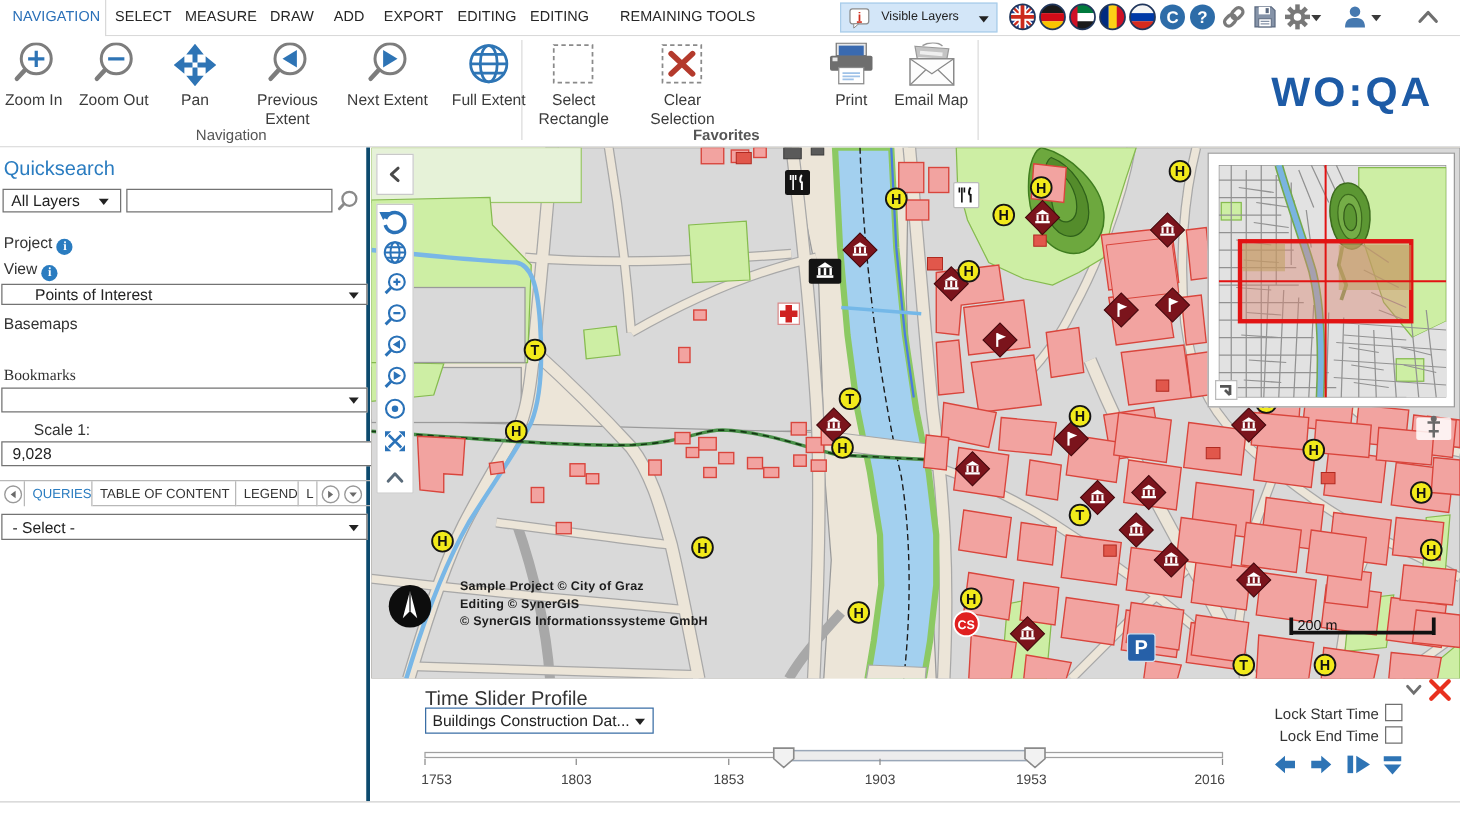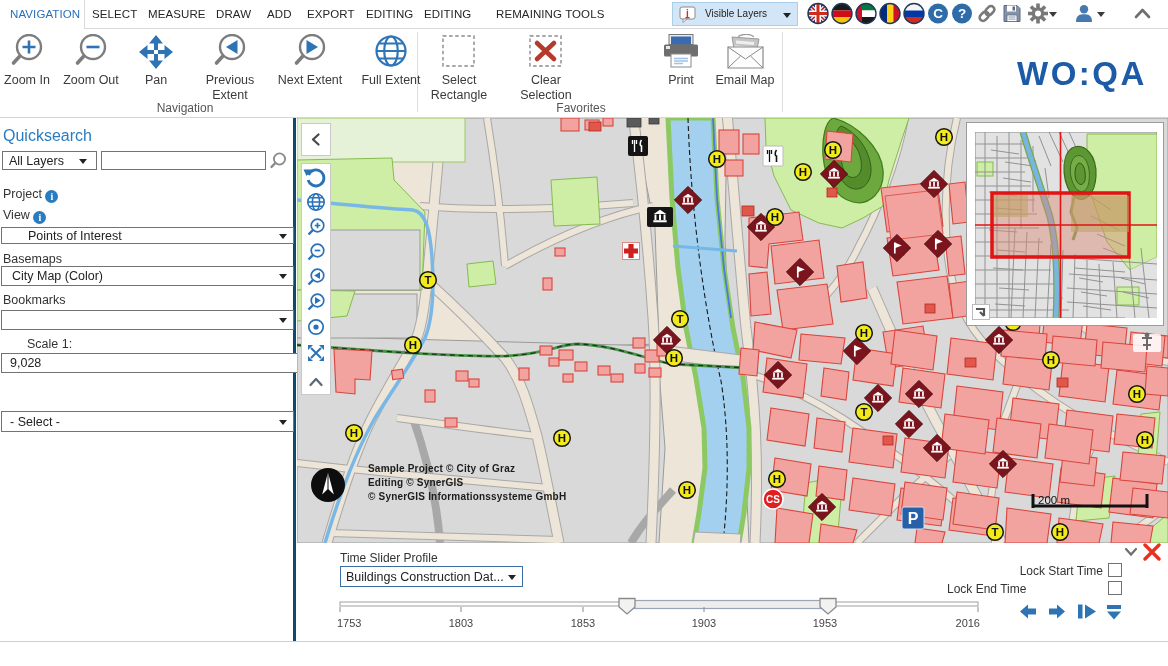--- a/index.html
+++ b/index.html
@@ -164,21 +164,21 @@
       </g>
       <path d="M291 12 l8 0 l-4 5 z" fill="#3b3b3b"></path>
 
       <path d="M330 17 l6.5 -7 l6.5 7" fill="none" stroke="#6f6f6f" stroke-width="2.6" stroke-linecap="round" stroke-linejoin="round"></path>
     </svg>
   </div>
   <div id="ribbon">
     <div class="rsep" style="left:417px;"></div>
     <div class="rsep" style="left:782px;"></div>
     <div class="rgroup" style="left:135px;width:100px;">Navigation</div>
-    <div class="rgroup" style="left:531px;width:100px;">Favorites</div>
+    <div class="rgroup" style="left:531px;width:100px;font-weight:bold;">Favorites</div>
 
     <div class="rbtn" style="left:-5px;width:64px;">
       <svg width="44" height="36" viewBox="0 0 44 36">
         <circle cx="24" cy="13" r="12" fill="none" stroke="#7d7d7d" stroke-width="2.4"></circle>
         <line x1="14.5" y1="22.5" x2="8.5" y2="29" stroke="#7d7d7d" stroke-width="3.6" stroke-linecap="round"></line>
         <path d="M17.5 13 H30.5 M24 6.5 V19.5" stroke="#2e74b5" stroke-width="2.6"></path>
       </svg>Zoom In</div>
 
     <div class="rbtn" style="left:57px;width:68px;">
       <svg width="44" height="36" viewBox="0 0 44 36">
@@ -264,34 +264,49 @@
       <circle cx="11.5" cy="8" r="5.6" fill="none" stroke="#8a8a8a" stroke-width="1.8"></circle>
       <line x1="7.3" y1="12" x2="3.5" y2="16" stroke="#8a8a8a" stroke-width="2.4" stroke-linecap="round"></line>
     </svg>
     <div class="sb-label" style="position:absolute;left:3px;top:69px;">Project <span class="info-i">i</span></div>
     <div class="sb-label" style="position:absolute;left:3px;top:90px;">View <span class="info-i">i</span></div>
     <div class="combo" style="left:1px;top:109px;width:293px;height:17px;">
       <span style="position:absolute;left:26px;top:1px;">Points of Interest</span>
       <span class="arr"></span>
     </div>
     <div class="sb-label" style="position:absolute;left:3px;top:134px;">Basemaps</div>
-    <div class="combo" style="left:1px;top:148px;width:293px;height:20px;">
-      <span style="position:absolute;left:10px;top:2px;">City Map (Color)</span>
-      <span class="arr"></span>
-    </div>
-    <div class="sb-label" style="position:absolute;left:3px;top:175px;">Bookmarks</div>
+    <div class="sb-label" style="position:absolute;left:3px;top:175px;font-family:Liberation Serif, serif;">Bookmarks</div>
     <div class="combo" style="left:1px;top:192px;width:293px;height:20px;">
       <span class="arr"></span>
     </div>
     <div class="sb-label" style="position:absolute;left:3px;top:219px;margin-left:24px;">Scale 1:</div>
     <div class="combo" style="left:1px;top:235px;width:350px;height:20px;">
       <span style="position:absolute;left:8px;top:2px;">9,028</span>
       <span class="arr"></span>
     </div>
 
+    <div style="position:absolute;left:0;top:266px;width:296px;height:21px;border-top:1px solid #b8b8b8;">
+      <svg width="15" height="15" viewBox="0 0 15 15" style="position:absolute;left:3px;top:3px;">
+        <circle cx="7.5" cy="7.5" r="6.7" fill="#fff" stroke="#9a9a9a" stroke-width="1.1"></circle>
+        <path d="M9.5 4.5 L5.5 7.5 L9.5 10.5 Z" fill="#6a6a6a"></path>
+      </svg>
+      <div style="position:absolute;left:19px;top:0;width:55px;height:20px;border-left:1px solid #b8b8b8;border-right:1px solid #b8b8b8;padding:4px 0 0 6px;font-size:10.5px;color:#2a7cc0;overflow:hidden;white-space:nowrap;">QUERIES</div>
+      <div style="position:absolute;left:74px;top:0;width:115px;height:20px;border-right:1px solid #b8b8b8;border-bottom:1px solid #b8b8b8;padding:4px 0 0 6px;font-size:10.5px;color:#333;overflow:hidden;white-space:nowrap;">TABLE OF CONTENT</div>
+      <div style="position:absolute;left:189px;top:0;width:50px;height:20px;border-right:1px solid #b8b8b8;border-bottom:1px solid #b8b8b8;padding:4px 0 0 6px;font-size:10.5px;color:#333;overflow:hidden;white-space:nowrap;">LEGEND</div>
+      <div style="position:absolute;left:239px;top:0;width:15px;height:20px;border-right:1px solid #b8b8b8;border-bottom:1px solid #b8b8b8;padding:4px 0 0 6px;font-size:10.5px;color:#333;overflow:hidden;">L</div>
+      <div style="position:absolute;left:254px;top:0;width:42px;height:20px;border-bottom:1px solid #b8b8b8;"></div>
+      <svg width="15" height="15" viewBox="0 0 15 15" style="position:absolute;left:257px;top:3px;">
+        <circle cx="7.5" cy="7.5" r="6.7" fill="#fff" stroke="#9a9a9a" stroke-width="1.1"></circle>
+        <path d="M5.5 4.5 L9.5 7.5 L5.5 10.5 Z" fill="#6a6a6a"></path>
+      </svg>
+      <svg width="15" height="15" viewBox="0 0 15 15" style="position:absolute;left:275px;top:3px;">
+        <circle cx="7.5" cy="7.5" r="6.7" fill="#fff" stroke="#9a9a9a" stroke-width="1.1"></circle>
+        <path d="M4.5 6 L7.5 9.5 L10.5 6 Z" fill="#6a6a6a"></path>
+      </svg>
+    </div>
     <div class="combo" style="left:1px;top:293px;width:293px;height:21px;">
       <span style="position:absolute;left:8px;top:3px;">- Select -</span>
       <span class="arr"></span>
     </div>
   </div>
   <div id="map">
     <svg id="mapsvg" width="871" height="425" viewBox="0 0 871 425">
       <defs>
         <g id="mus" fill="#fff">
           <path d="M-5.5,-2.6 L0,-6.2 L5.5,-2.6 Z"></path>
@@ -742,21 +757,21 @@
       </div>
     </div>
   </div>
   <div id="timepanel">
     <svg width="16" height="14" viewBox="0 0 16 14" style="position:absolute;left:826px;top:2px;">
         <path d="M3,4 L8,9.5 L13,4" fill="none" stroke="#6f6f6f" stroke-width="2.2" stroke-linecap="round"></path>
       </svg>
     <svg width="20" height="18" viewBox="0 0 20 18" style="position:absolute;left:845px;top:0px;">
         <path d="M3,2 L17,16 M17,2 L3,16" stroke="#e8311f" stroke-width="3.4" stroke-linecap="round"></path>
       </svg>
-    <div style="position:absolute;left:43px;top:8px;font-size:12px;color:#333;">Time Slider Profile</div>
+    <div style="position:absolute;left:43px;top:8px;font-size:16px;color:#333;">Time Slider Profile</div>
     <div style="position:absolute;left:43px;top:23px;width:183px;height:21px;border:1px solid #3a6ea5;background:#fff;">
       <span style="position:absolute;left:5px;top:3px;font-size:12.5px;color:#222;">Buildings Construction Dat...</span>
       <span style="position:absolute;right:6px;top:8px;width:0;height:0;border-left:4px solid transparent;border-right:4px solid transparent;border-top:5px solid #222;"></span>
     </div>
 
     <svg width="700" height="40" viewBox="0 0 700 40" style="position:absolute;left:0px;top:52px;">
       <rect x="43" y="7" width="638" height="4" fill="#fdfdfd" stroke="#a0a0a0" stroke-width="1"></rect>
       <rect x="330" y="5.5" width="201" height="8" fill="#ededed" stroke="#9aa7b8" stroke-width="1.2"></rect>
       <g stroke="#8a8a8a" stroke-width="1">
           <path d="M43,12 V17 M164,12 V17 M286,12 V17 M407,12 V17 M528,12 V17 M681,12 V17"></path>
@@ -769,21 +784,21 @@
         <text x="40" y="32">1753</text>
         <text x="164" y="32" text-anchor="middle">1803</text>
         <text x="286" y="32" text-anchor="middle">1853</text>
         <text x="407" y="32" text-anchor="middle">1903</text>
         <text x="528" y="32" text-anchor="middle">1953</text>
         <text x="683" y="32" text-anchor="end">2016</text>
       </g>
     </svg>
     <div style="position:absolute;left:650px;top:21px;width:156px;text-align:right;font-size:12px;color:#333;">Lock Start Time</div>
     <div style="position:absolute;left:811px;top:20px;width:14px;height:14px;border:1px solid #707070;background:#fff;"></div>
-    <div style="position:absolute;left:650px;top:39px;width:156px;text-align:left;font-size:12px;color:#333;">Lock End Time</div>
+    <div style="position:absolute;left:650px;top:39px;width:156px;text-align:right;font-size:12px;color:#333;">Lock End Time</div>
     <div style="position:absolute;left:811px;top:38px;width:14px;height:14px;border:1px solid #707070;background:#fff;"></div>
     <svg width="110" height="20" viewBox="0 0 110 20" style="position:absolute;left:722px;top:60px;" fill="#2e74b5">
       <path d="M1,8.5 L9,1.5 L9,5.5 L17,5.5 L17,11.5 L9,11.5 L9,15.5 Z"></path>
       <path d="M46,8.5 L38,1.5 L38,5.5 L30,5.5 L30,11.5 L38,11.5 L38,15.5 Z"></path>
       <rect x="59" y="1.5" width="4.5" height="14"></rect>
         <path d="M66,1.5 L77,8.5 L66,15.5 Z"></path>
       <rect x="88" y="2" width="14" height="4"></rect>
         <path d="M88,8.5 L102,8.5 L95,16.5 Z"></path>
     </svg>
   </div>

